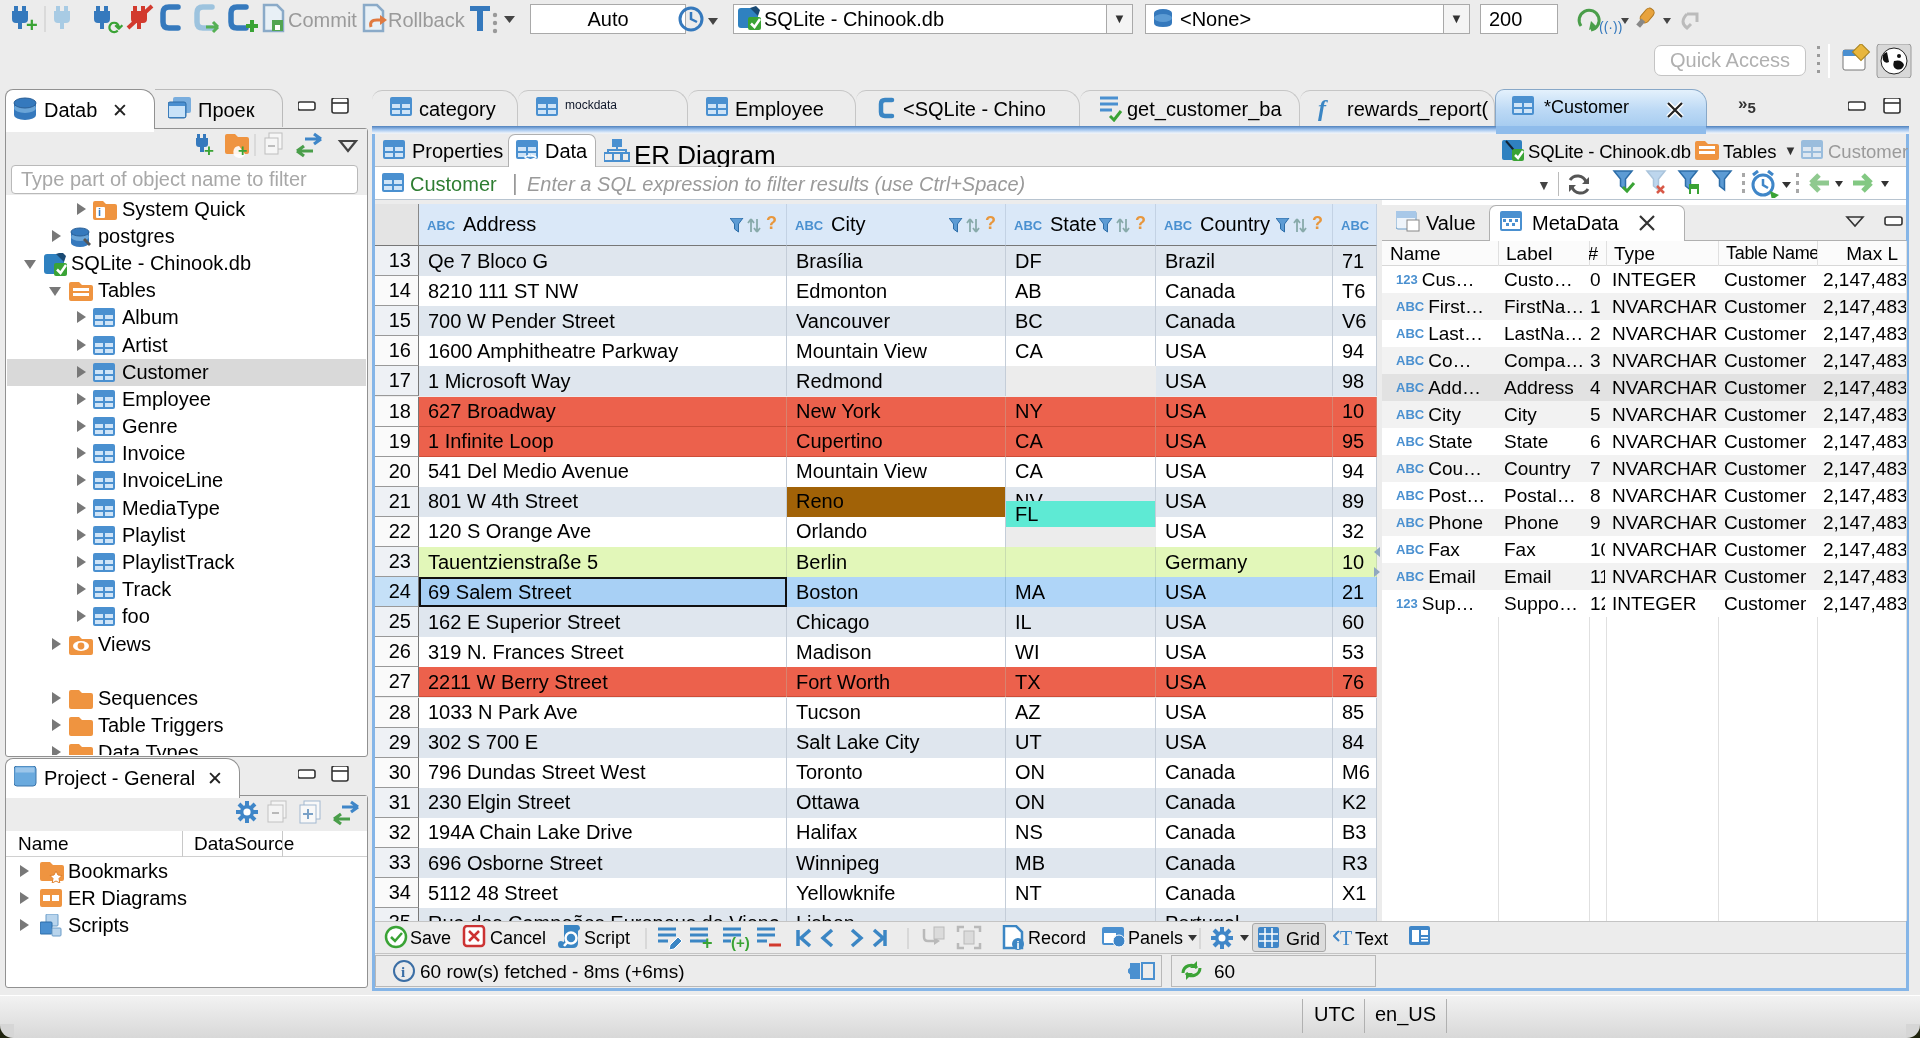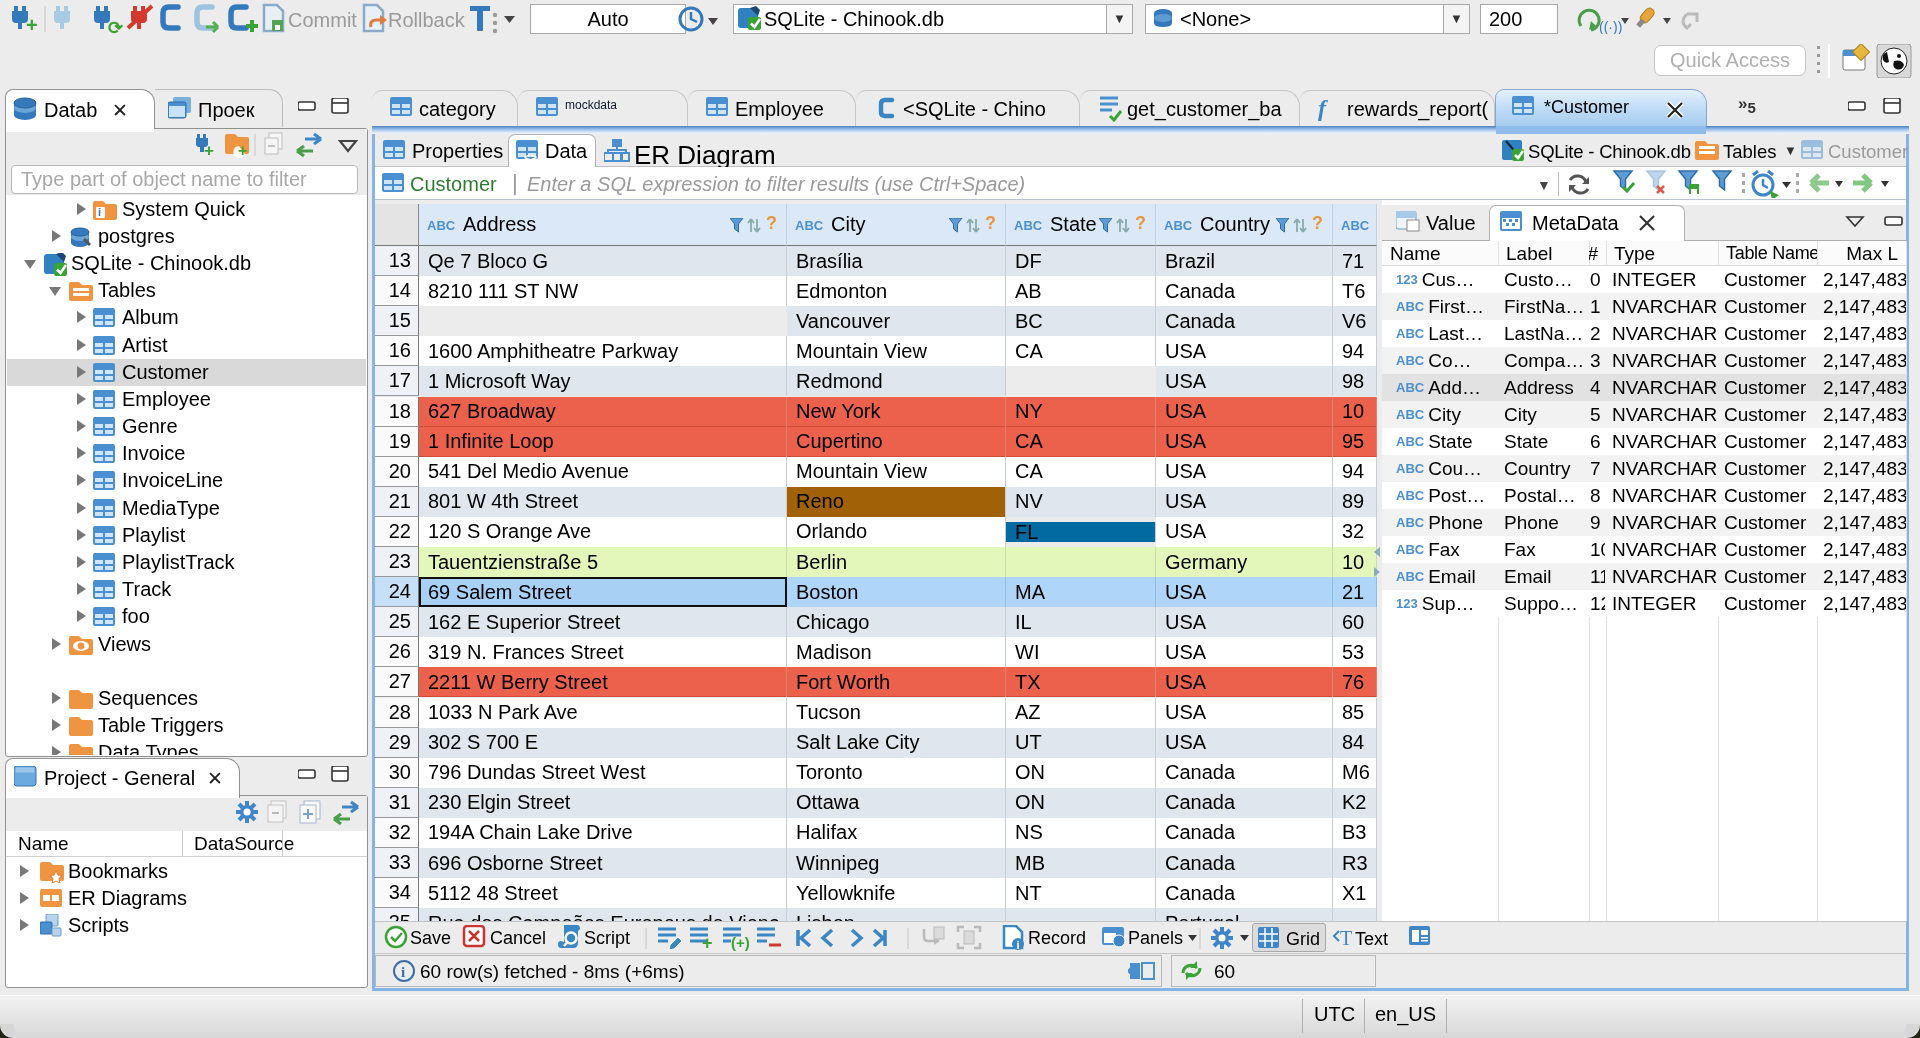--- a/index.html
+++ b/index.html
@@ -581,20 +581,21 @@
     <div class="cell" style="left:631px;top:0.0px;width:150px;height:30.1px;background:#dfe6ee;border-right:1px solid #c4cdd8;">DF</div>
     <div class="cell" style="left:781px;top:0.0px;width:177px;height:30.1px;background:#dfe6ee;border-right:1px solid #c4cdd8;">Brazil</div>
     <div class="cell" style="left:958px;top:0.0px;width:44px;height:30.1px;background:#dfe6ee;border-right:1px solid #c4cdd8;">71</div>
     <div class="rownum" style="left:0;top:30.1px;width:44px;height:30.1px;background:#fafafa;">14</div>
     <div class="cell" style="left:44px;top:30.1px;width:368px;height:30.1px;background:#ffffff;border-right:1px solid #c4cdd8;">8210 111 ST NW</div>
     <div class="cell" style="left:412px;top:30.1px;width:219px;height:30.1px;background:#ffffff;border-right:1px solid #c4cdd8;">Edmonton</div>
     <div class="cell" style="left:631px;top:30.1px;width:150px;height:30.1px;background:#ffffff;border-right:1px solid #c4cdd8;">AB</div>
     <div class="cell" style="left:781px;top:30.1px;width:177px;height:30.1px;background:#ffffff;border-right:1px solid #c4cdd8;">Canada</div>
     <div class="cell" style="left:958px;top:30.1px;width:44px;height:30.1px;background:#ffffff;border-right:1px solid #c4cdd8;">T6</div>
     <div class="rownum" style="left:0;top:60.2px;width:44px;height:30.1px;background:#eef1f5;">15</div>
+    <div class="cell" style="left:44px;top:60.2px;width:368px;height:30.1px;background:#dfe6ee;border-right:1px solid #c4cdd8;">700 W Pender Street</div>
     <div class="cell" style="left:412px;top:60.2px;width:219px;height:30.1px;background:#dfe6ee;border-right:1px solid #c4cdd8;">Vancouver</div>
     <div class="cell" style="left:631px;top:60.2px;width:150px;height:30.1px;background:#dfe6ee;border-right:1px solid #c4cdd8;">BC</div>
     <div class="cell" style="left:781px;top:60.2px;width:177px;height:30.1px;background:#dfe6ee;border-right:1px solid #c4cdd8;">Canada</div>
     <div class="cell" style="left:958px;top:60.2px;width:44px;height:30.1px;background:#dfe6ee;border-right:1px solid #c4cdd8;">V6</div>
     <div class="rownum" style="left:0;top:90.3px;width:44px;height:30.1px;background:#fafafa;">16</div>
     <div class="cell" style="left:44px;top:90.3px;width:368px;height:30.1px;background:#ffffff;border-right:1px solid #c4cdd8;">1600 Amphitheatre Parkway</div>
     <div class="cell" style="left:412px;top:90.3px;width:219px;height:30.1px;background:#ffffff;border-right:1px solid #c4cdd8;">Mountain View</div>
     <div class="cell" style="left:631px;top:90.3px;width:150px;height:30.1px;background:#ffffff;border-right:1px solid #c4cdd8;">CA</div>
     <div class="cell" style="left:781px;top:90.3px;width:177px;height:30.1px;background:#ffffff;border-right:1px solid #c4cdd8;">USA</div>
     <div class="cell" style="left:958px;top:90.3px;width:44px;height:30.1px;background:#ffffff;border-right:1px solid #c4cdd8;">94</div>
@@ -624,21 +625,21 @@
     <div class="cell" style="left:958px;top:210.7px;width:44px;height:30.1px;background:#ffffff;border-right:1px solid #c4cdd8;">94</div>
     <div class="rownum" style="left:0;top:240.8px;width:44px;height:30.1px;background:#eef1f5;">21</div>
     <div class="cell" style="left:44px;top:240.8px;width:368px;height:30.1px;background:#dfe6ee;border-right:1px solid #c4cdd8;">801 W 4th Street</div>
     <div class="cell" style="left:412px;top:240.8px;width:219px;height:30.1px;background:#a16207;border-right:1px solid #c4cdd8;">Reno</div>
     <div class="cell" style="left:631px;top:240.8px;width:150px;height:30.1px;background:#dfe6ee;border-right:1px solid #c4cdd8;">NV</div>
     <div class="cell" style="left:781px;top:240.8px;width:177px;height:30.1px;background:#dfe6ee;border-right:1px solid #c4cdd8;">USA</div>
     <div class="cell" style="left:958px;top:240.8px;width:44px;height:30.1px;background:#dfe6ee;border-right:1px solid #c4cdd8;">89</div>
     <div class="rownum" style="left:0;top:270.9px;width:44px;height:30.1px;background:#fafafa;">22</div>
     <div class="cell" style="left:44px;top:270.9px;width:368px;height:30.1px;background:#ffffff;border-right:1px solid #c4cdd8;">120 S Orange Ave</div>
     <div class="cell" style="left:412px;top:270.9px;width:219px;height:30.1px;background:#ffffff;border-right:1px solid #c4cdd8;">Orlando</div>
-    <div class="cell" style="left:631px;top:276px;width:150px;height:20px;background:#0369a1;border-right:1px solid #c4cdd8;">FL</div>
+    <div class="cell" style="left:631px;top:255px;width:150px;height:26px;background:#5eead4;border-right:1px solid #c4cdd8;">FL</div>
     <div class="cell" style="left:781px;top:270.9px;width:177px;height:30.1px;background:#ffffff;border-right:1px solid #c4cdd8;">USA</div>
     <div class="cell" style="left:958px;top:270.9px;width:44px;height:30.1px;background:#ffffff;border-right:1px solid #c4cdd8;">32</div>
     <div class="rownum" style="left:0;top:301.0px;width:44px;height:30.1px;background:#eef1f5;">23</div>
     <div class="cell" style="left:44px;top:301.0px;width:368px;height:30.1px;background:#e2f7b9;border-right:1px solid #c9ddb0;">Tauentzienstraße 5</div>
     <div class="cell" style="left:412px;top:301.0px;width:219px;height:30.1px;background:#e2f7b9;border-right:1px solid #c9ddb0;">Berlin</div>
     <div class="cell" style="left:631px;top:301.0px;width:150px;height:30.1px;background:#e2f7b9;border-right:1px solid #c9ddb0;"></div>
     <div class="cell" style="left:781px;top:301.0px;width:177px;height:30.1px;background:#e2f7b9;border-right:1px solid #c9ddb0;">Germany</div>
     <div class="cell" style="left:958px;top:301.0px;width:44px;height:30.1px;background:#e2f7b9;border-right:1px solid #c9ddb0;">10</div>
     <div class="rownum" style="left:0;top:331.1px;width:44px;height:30.1px;background:#c5e0f7;">24</div>
     <div class="cell" style="left:44px;top:331.1px;width:368px;height:30.1px;background:#a8d0f5;border-right:1px solid #93bde0;outline:2.5px solid #111;outline-offset:-2.5px;">69 Salem Street</div>

